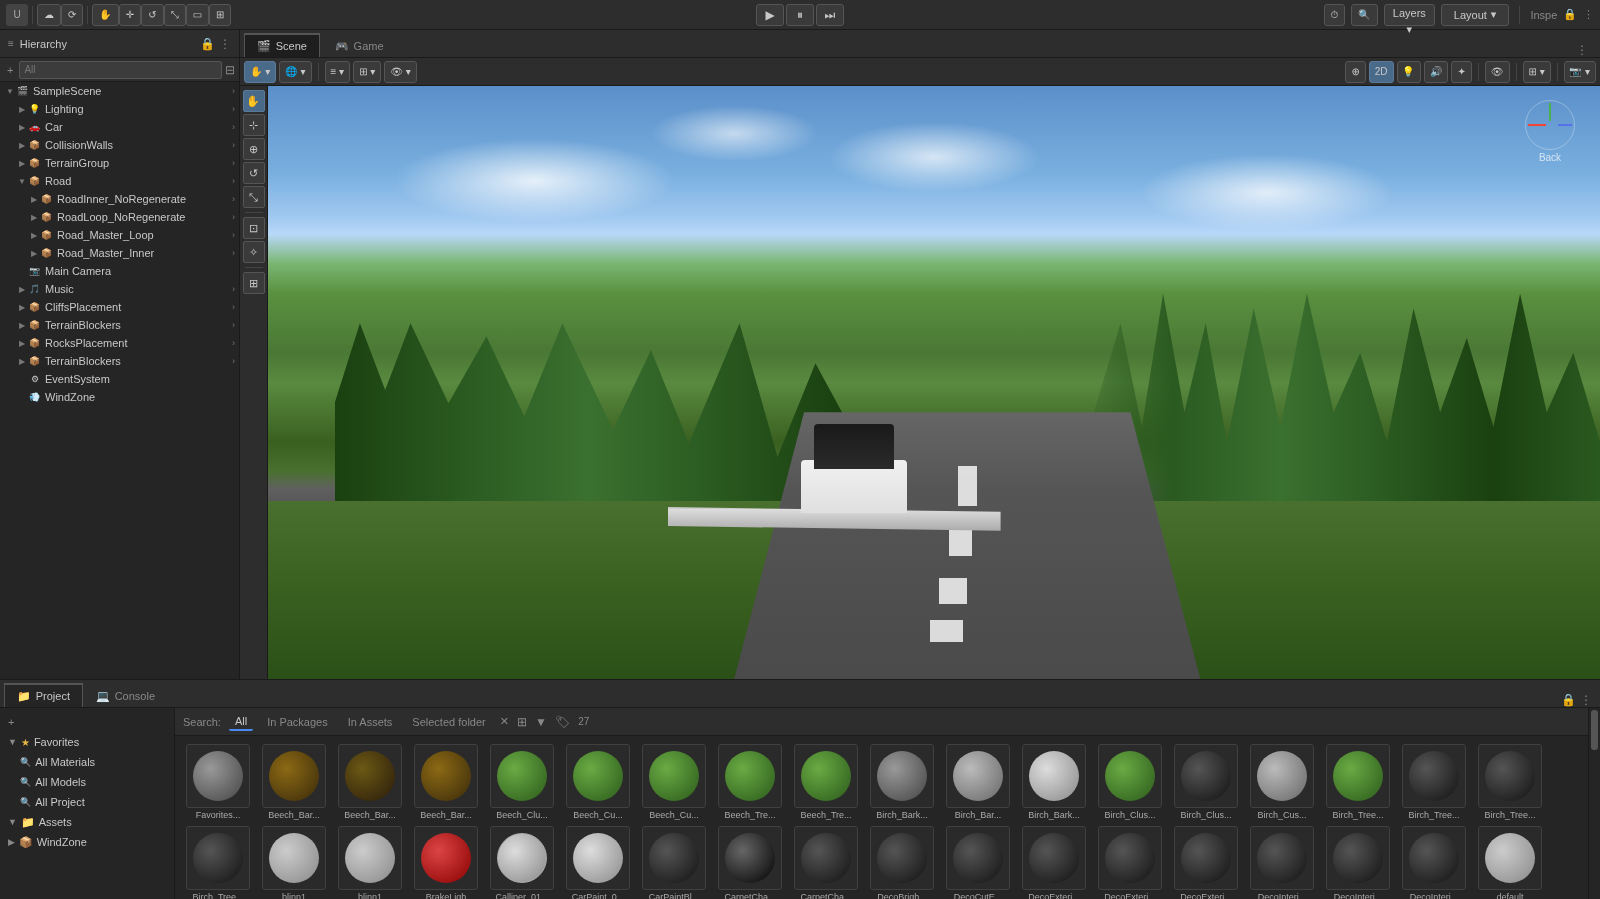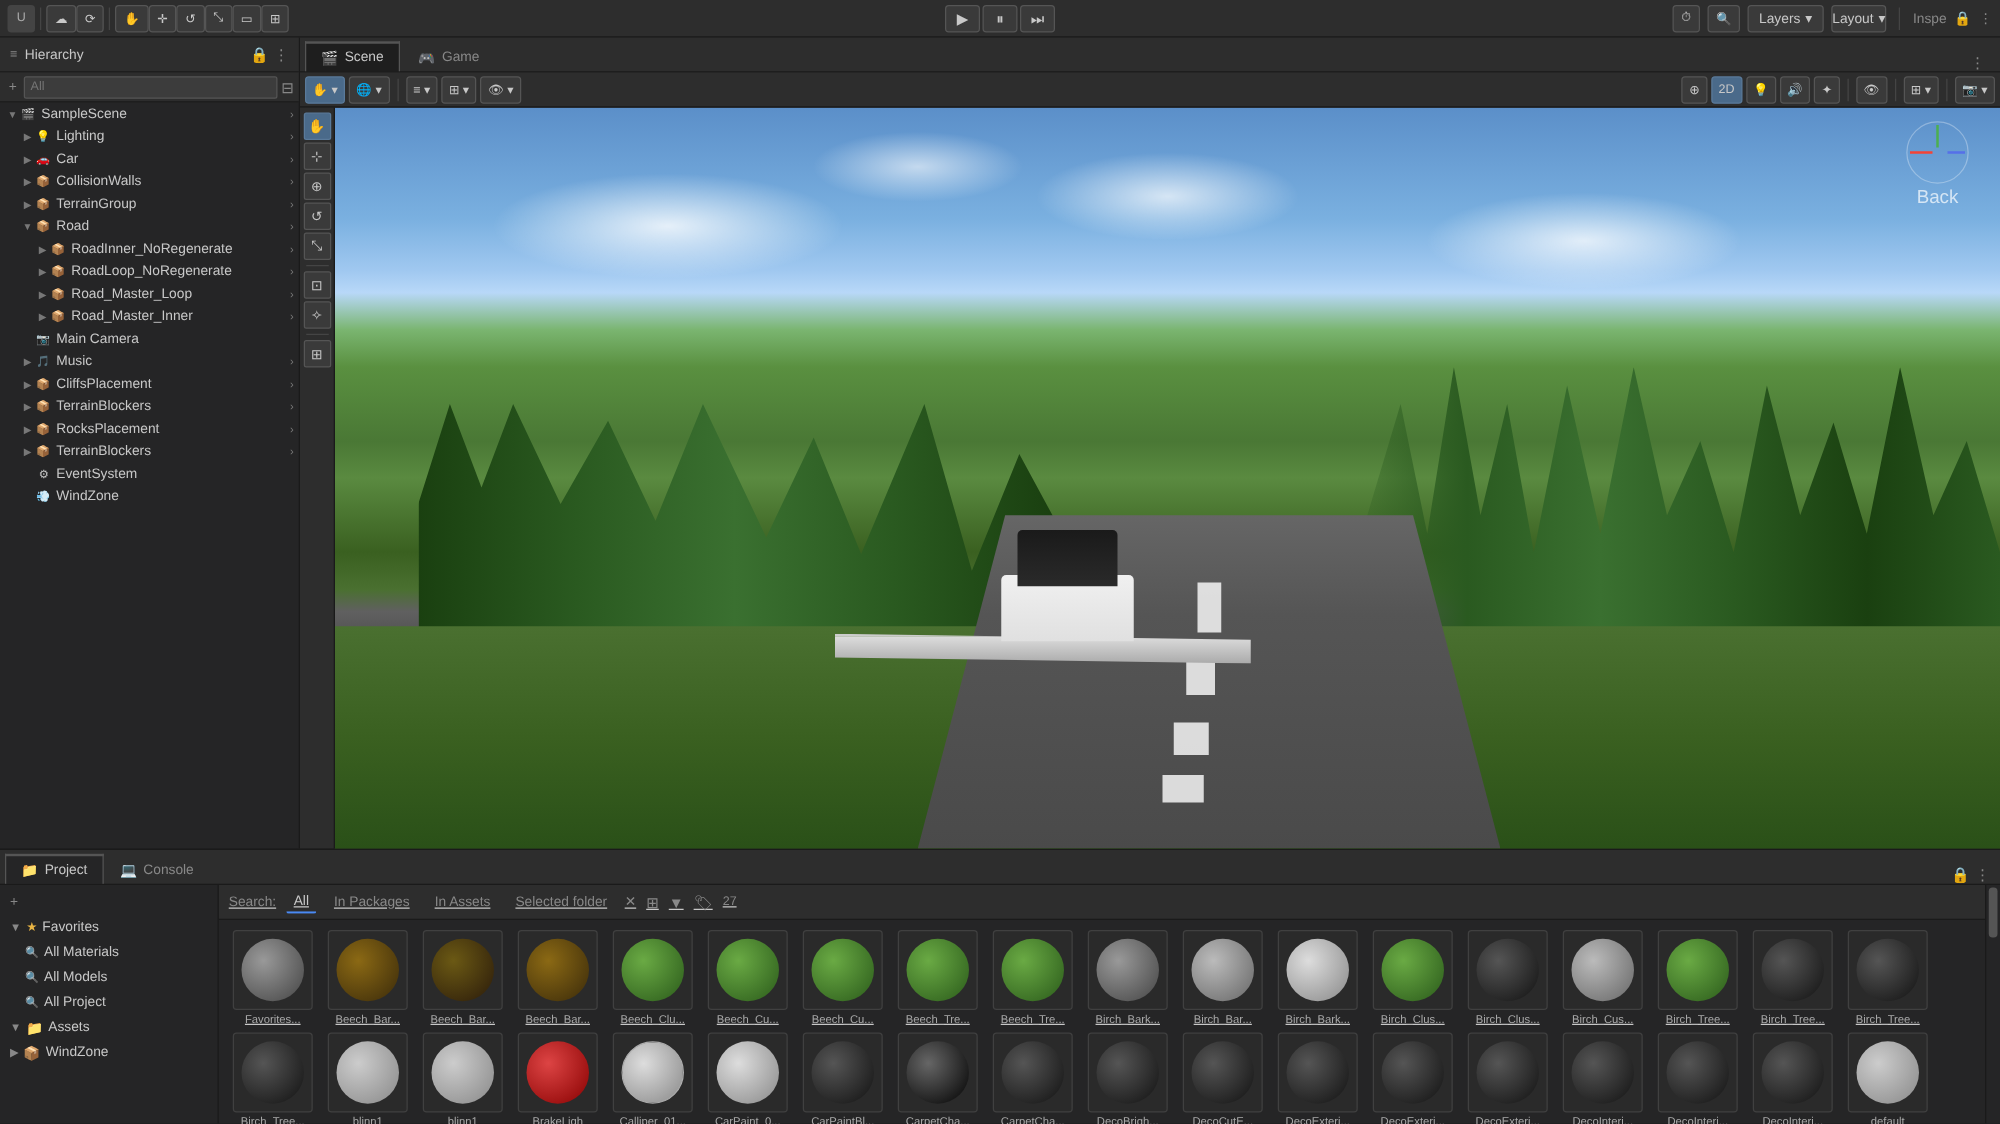--- a/index.html
+++ b/index.html
@@ -69,27 +69,27 @@
     }
     .layers-dropdown {
       background: #3a3a3a;
       border: 1px solid #555;
       border-radius: 3px;
       padding: 2px 8px;
       font-size: 11px;
       color: #c8c8c8;
       cursor: pointer;
       height: 22px;
-      display: flex; align-items: center; gap: 4px;
+      display: flex; align-items: center; gap: 4px; flex-direction: column;
     }
     .layout-dropdown {
       background: #3a3a3a;
       border: 1px solid #555;
       border-radius: 3px;
-      padding: 2px 0;
+      padding: 2px 12px;
       font-size: 11px;
       color: #c8c8c8;
       cursor: pointer;
       height: 22px;
       display: flex; align-items: center; gap: 4px;
     }
 
     
     .main-area {
       display: flex;
@@ -310,21 +310,21 @@
       width: 50px;
       height: 50px;
       border-radius: 50%;
       border: 1px solid rgba(255,255,255,0.3);
       display: flex;
       align-items: center;
       justify-content: center;
       position: relative;
     }
     .gizmo-label {
-      font-size: 15px;
+      font-size: 10px;
       color: rgba(255,255,255,0.7);
     }
 
     
     .left-tools {
       width: 28px;
       background: #2d2d2d;
       border-right: 1px solid #1a1a1a;
       display: flex;
       flex-direction: column;
@@ -415,21 +415,20 @@
     }
     .proj-icon { color: #e8b444; font-size: 10px; }
     .proj-indent { padding-left: 20px; }
 
     
     .project-main {
       flex: 1;
       display: flex;
       flex-direction: column;
       overflow: hidden;
-      text-decoration: underline;
     }
     .project-search-bar {
       background: #2d2d2d;
       border-bottom: 1px solid #1a1a1a;
       height: 28px;
       display: flex;
       align-items: center;
       padding: 0 8px;
       gap: 8px;
     }

